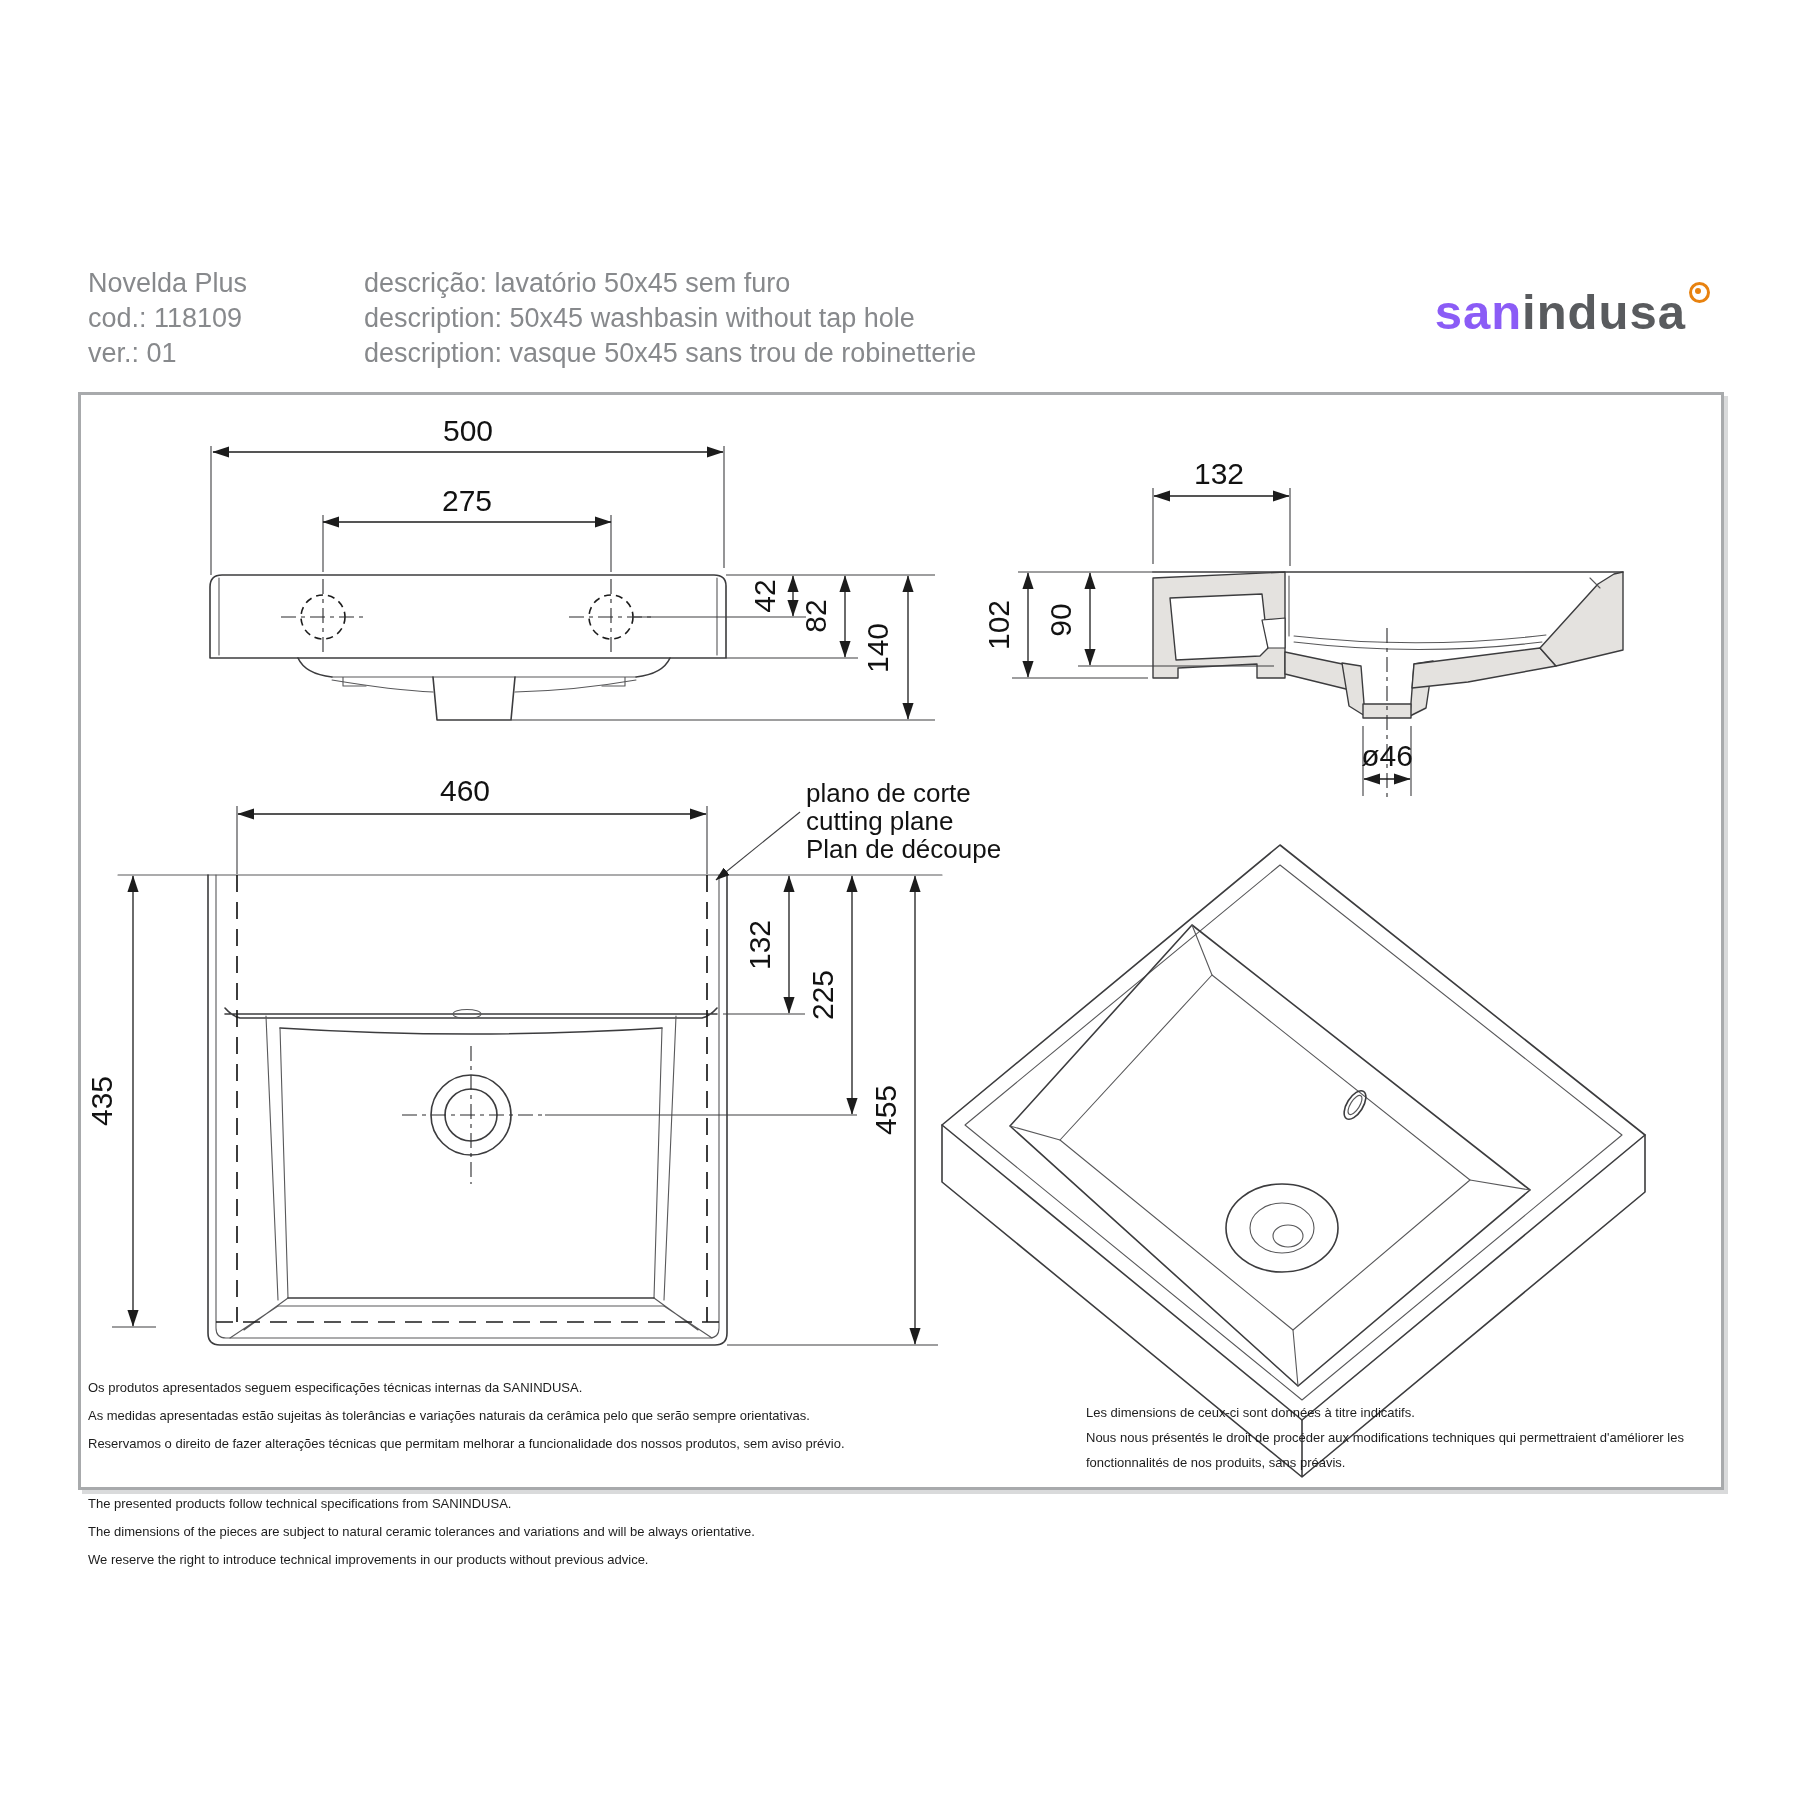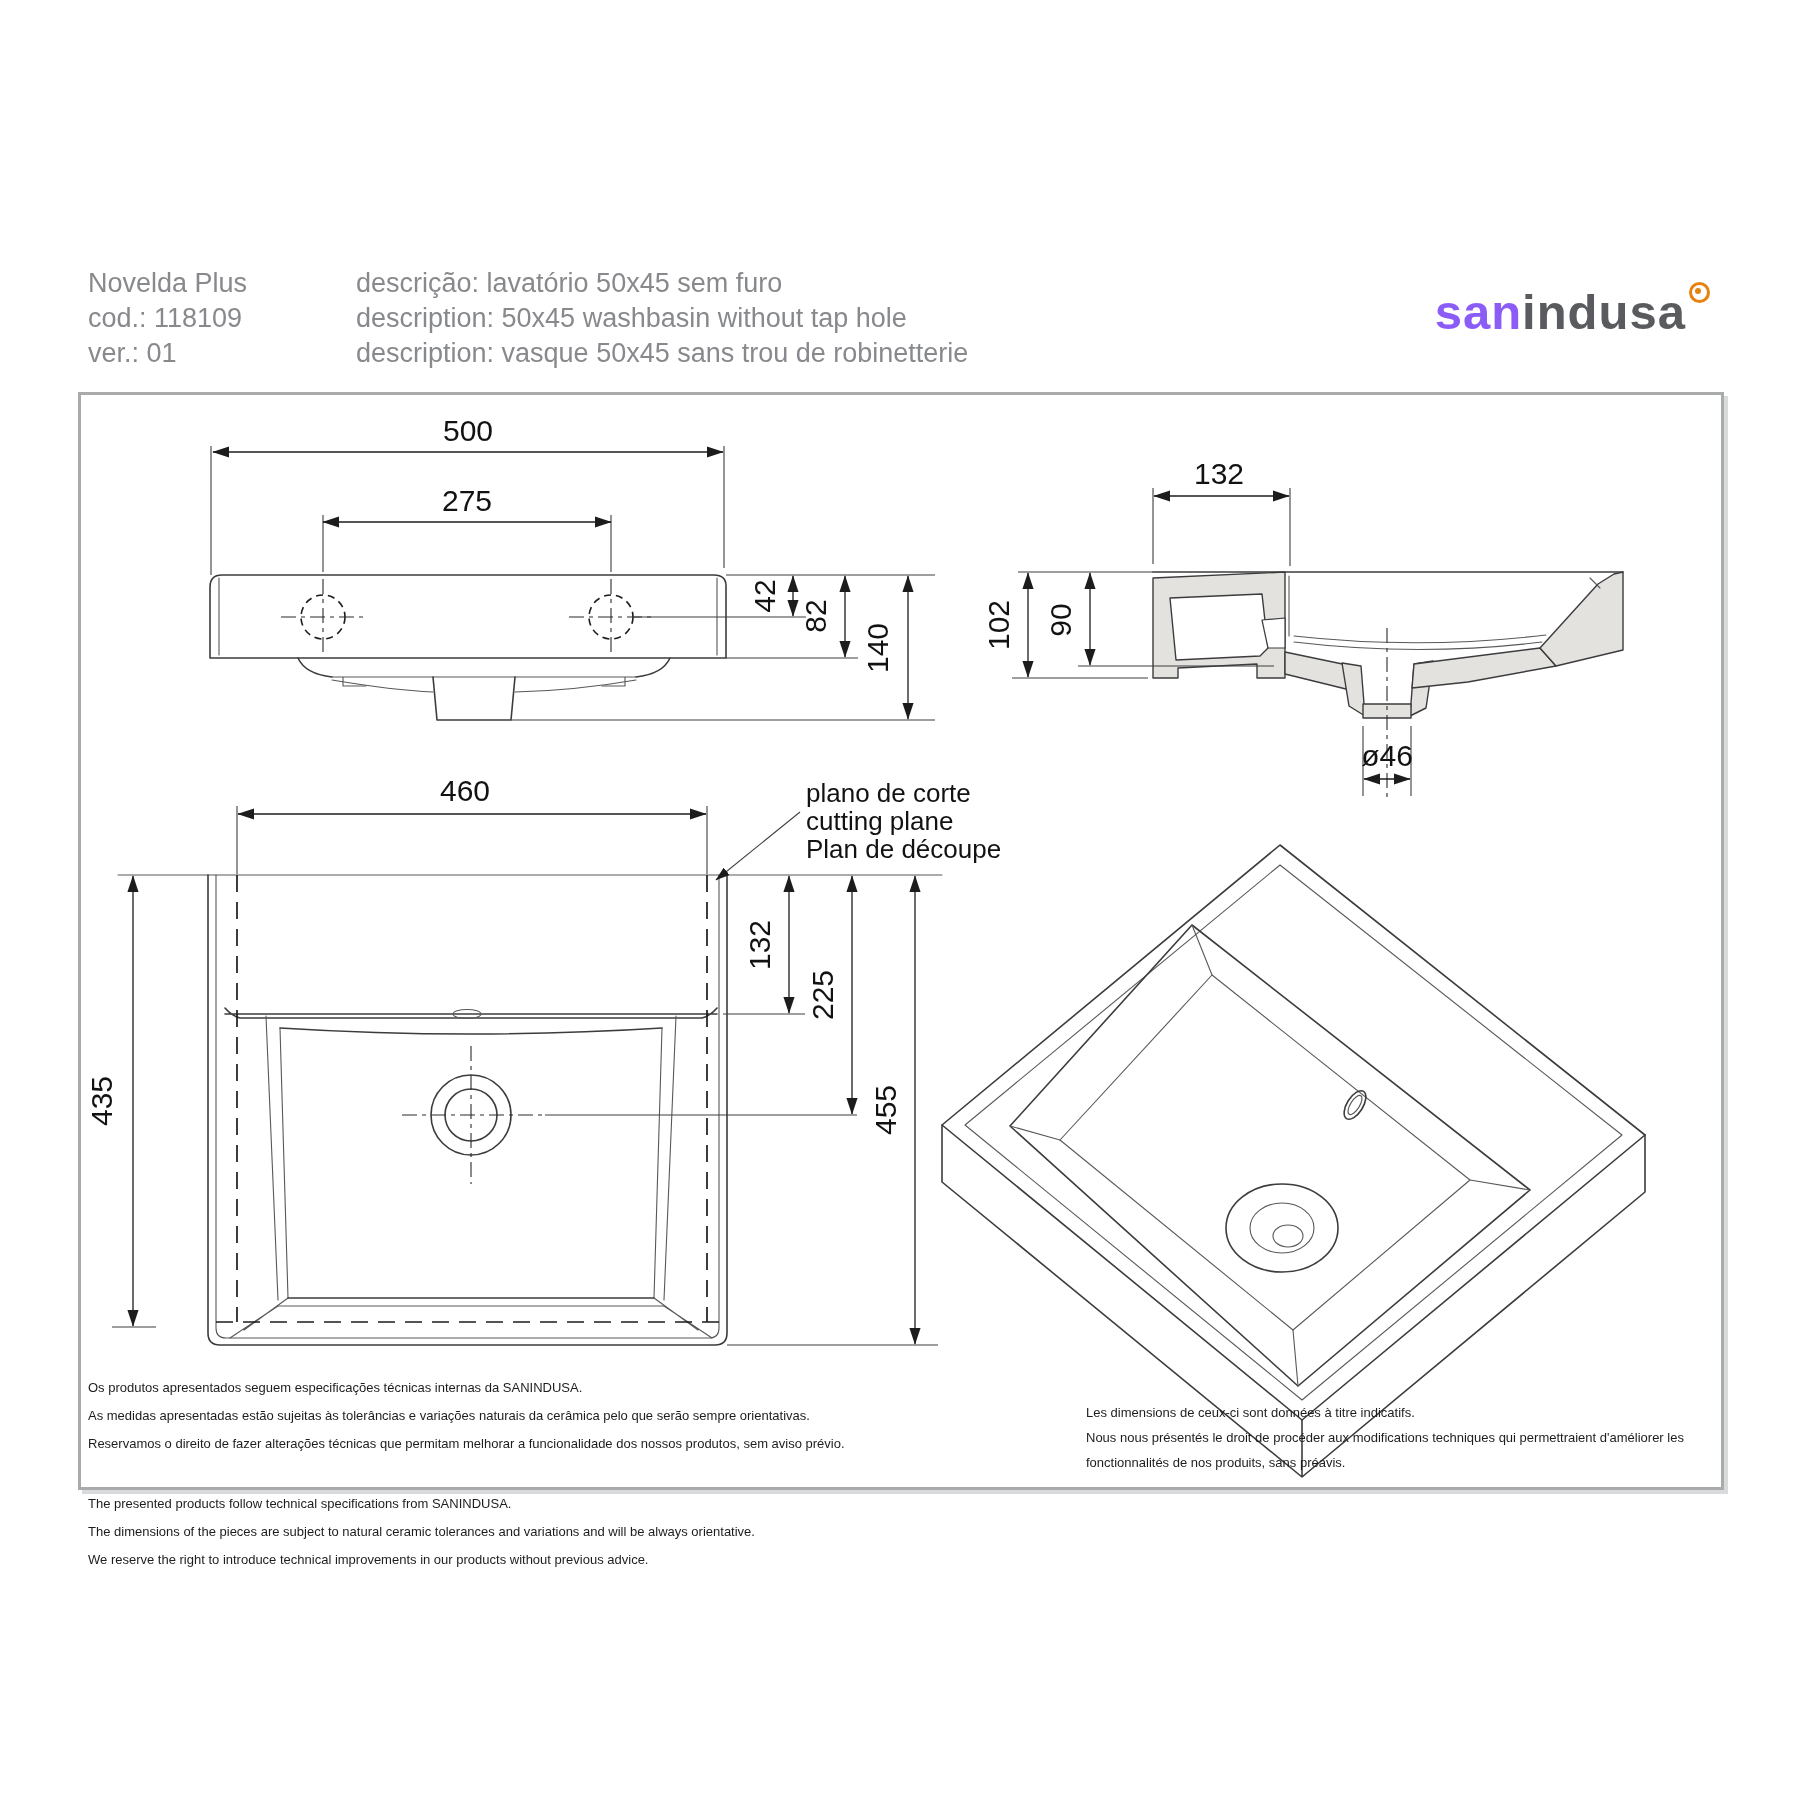--- a/index.html
+++ b/index.html
@@ -1,21 +1,21 @@
 <!DOCTYPE html>
 <html><head>
 <meta charset="utf-8">
 <style>
   html,body{margin:0;padding:0;background:#ffffff;}
   .page{position:relative;width:1800px;height:1800px;background:#ffffff;overflow:hidden;
         font-family:"Liberation Sans", sans-serif;}
   
   .hdr-col{position:absolute;color:#87898c;font-size:27px;line-height:35px;white-space:nowrap;}
   .hdr-left{left:88px;top:266px;}
-  .hdr-desc{left:356px;top:266px;}
+  .hdr-desc{left:364px;top:266px;}
   
   .logo{position:absolute;left:1280px;top:282px;width:430px;text-align:right;
         font-size:49px;font-weight:bold;letter-spacing:1px;white-space:nowrap;line-height:52px;}
   .logo .p1{color:#8b5cf6;}
   .logo .p2{color:#595b5e;}
   .logo .tm{display:inline-block;width:15px;height:15px;border:3px solid #e8820f;border-radius:50%;
             vertical-align:26px;margin-left:3px;position:relative;}
   .logo .tm::after{content:"";position:absolute;left:3px;top:3px;width:6px;height:6px;background:#e8820f;border-radius:50%;}
   
   .frame{position:absolute;left:78px;top:392px;width:1640px;height:1092px;

